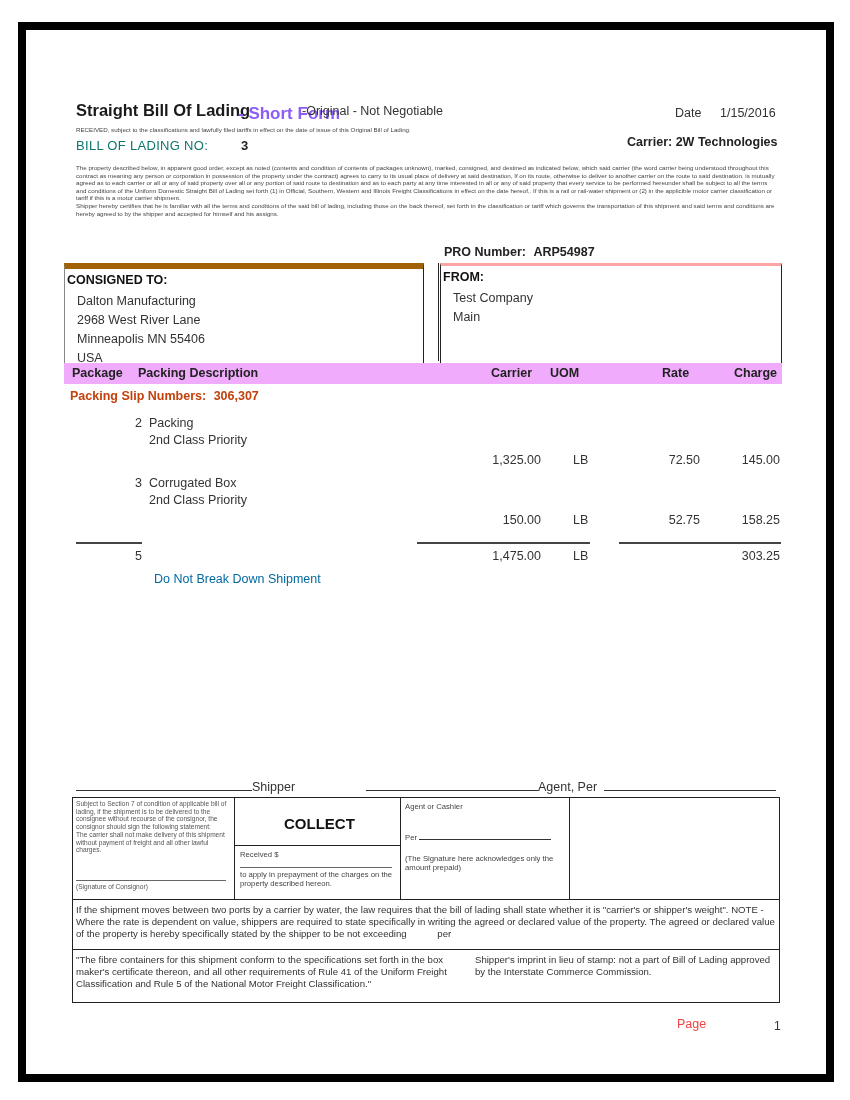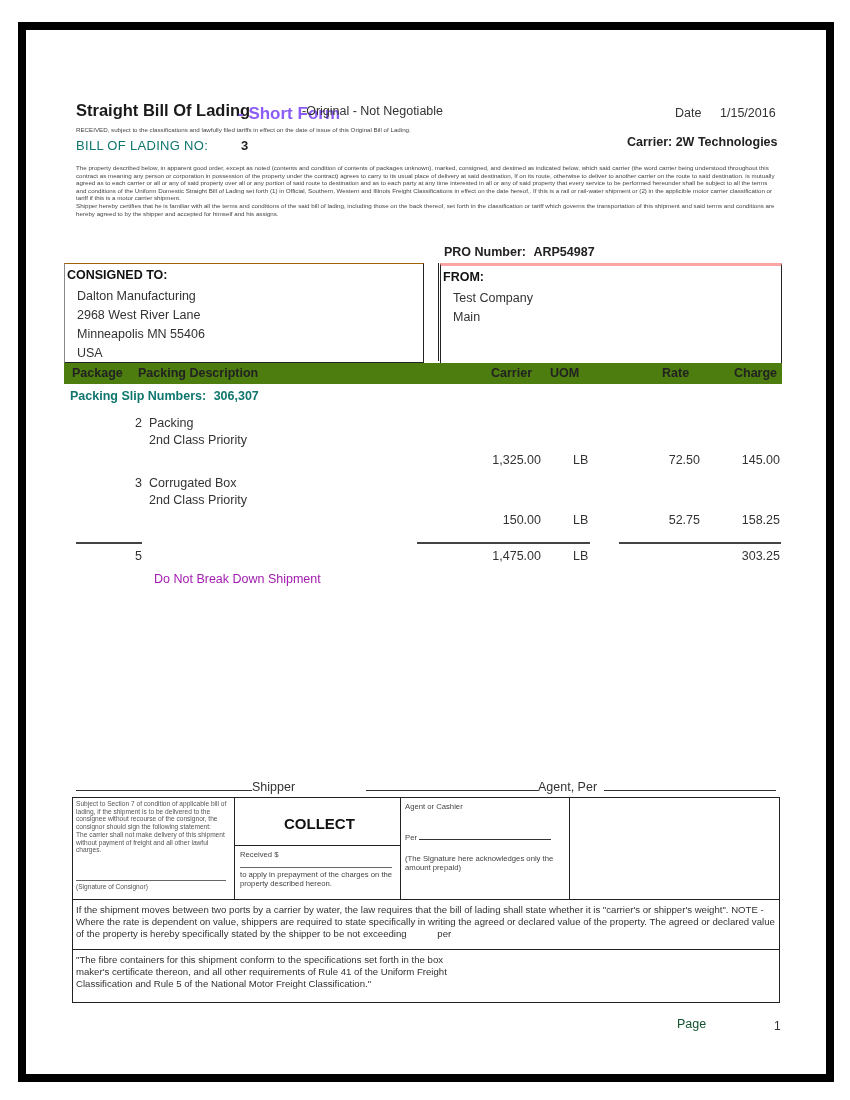--- a/index.html
+++ b/index.html
@@ -15,47 +15,47 @@
   .bol-label { left:76px; top:138px; font-size:13px; color:#0f766e; letter-spacing:0.3px; }
   .bol-value { left:241px; top:138px; font-size:13px; font-weight:bold; color:#222; }
   .date-label { left:675px; top:106px; font-size:12.5px; color:#333; }
   .date-value { left:720px; top:106px; font-size:12.5px; color:#333; }
   .carrier { left:619px; top:135px; font-size:12.5px; font-weight:bold; color:#222;margin-left:8px; }
   .terms { left:76px; top:164px; width:702px; font-size:6.2px; line-height:7.6px; color:#444; white-space:normal; }
   .pro { left:440px; top:245px; font-size:12.5px; font-weight:bold; color:#222; }
   .pro span { margin-left:4px; }
 
   .box { position:absolute; border:1.5px solid #222; border-bottom:2px solid #222; }
-  .consigned { left:64px; top:263px; width:358px; height:98px; border-left:1px solid #888; border-top:1px solid #a16207; }
+  .consigned { left:64px; top:263px; width:358px; height:98px; border-left:1px solid #888; border-top:6px solid #a16207; }
   .from { left:440px; top:263px; width:340px; height:98px; border-top:3px solid #fca5a5; }
   .gutter { position:absolute; left:424px; top:263px; width:14px; height:98px; border-right:1.5px solid #222; border-left:0; }
   .box-head { position:absolute; left:2px; top:4px; font-size:12.5px; font-weight:bold; color:#111; }
   .box-line { position:absolute; left:12px; font-size:12.5px; color:#333; }
 
-  .thead { position:absolute; left:64px; top:363px; width:718px; height:21px; background:#4d7c0f; }
+  .thead { position:absolute; left:64px; top:363px; width:718px; height:21px; background:#f0abfc; }
   .th { position:absolute; top:3px; font-size:12.5px; font-weight:bold; color:#222; }
 
-  .slip { left:70px; top:389px; font-size:12.5px; font-weight:bold; color:#0f766e; }
+  .slip { left:70px; top:389px; font-size:12.5px; font-weight:bold; color:#c2410c; }
   .cell { position:absolute; font-size:12.5px; color:#333; white-space:nowrap; }
   .r { text-align:right; }
   .rule { position:absolute; height:2px; background:#444; }
-  .note { left:154px; top:572px; font-size:12.5px; color:#a21caf; }
+  .note { left:154px; top:572px; font-size:12.5px; color:#0369a1; }
 
   .sigline { position:absolute; top:780px; font-size:12.5px; color:#333; white-space:nowrap; }
   .uline { display:inline-block; border-bottom:1px solid #333; vertical-align:baseline; height:10px; }
 
   .bottom { position:absolute; left:72px; top:797px; width:706px; height:204px; border:1.5px solid #222; }
   .brow { position:absolute; left:0; width:100%; border-bottom:1.5px solid #222; }
   .vdiv { position:absolute; top:0; width:0; border-left:1.5px solid #222; height:101px; }
   .small { font-size:6.6px; line-height:7.7px; color:#555; }
   .med { font-size:7.7px; line-height:9px; color:#444; }
   .cert { font-size:9.5px; line-height:11.2px; color:#333; }
   .para { font-size:9.6px; line-height:12px; color:#333; }
   .collect { position:absolute; font-size:15px; font-weight:bold; color:#111; }
-  .page-label { left:677px; top:1017px; font-size:12.5px; color:#14532d; }
+  .page-label { left:677px; top:1017px; font-size:12.5px; color:#ef4444; }
   .page-num { left:774px; top:1019px; font-size:12px; color:#333; }
 </style>
 </head>
 <body>
 
 <div class="frame"></div>
 
 <div class="abs title">Straight Bill Of Lading</div>
 <div class="abs subtitle">- Short Form</div>
 <div class="abs negot">-Original - Not Negotiable</div>
@@ -175,16 +175,17 @@
   <div class="med" style="position:absolute;left:332px;top:56px;width:155px;white-space:normal">(The Signature here acknowledges only the amount prepaid)</div>
 
 
   <div class="para" style="position:absolute;left:3px;top:106px;width:700px;white-space:normal">
     <span>If the shipment moves between two ports by a carrier  by water, the law requires that the bill of lading shall state whether it is "carrier's or shipper's weight".</span>
     <span>NOTE - Where the rate is dependent on value, shippers are required to state specifically in writing the agreed or declared value of the property.  The agreed or declared value of the property is hereby specifically stated by the shipper to be not exceeding</span>
     <span style="margin-left:28px">per</span>
   </div>
 
   <div class="para" style="position:absolute;left:3px;top:156px;width:382px;white-space:normal">"The fibre containers for this shipment conform to the specifications set forth in the box maker's certificate thereon, and all other requirements of Rule 41 of the Uniform Freight Classification and Rule 5 of the National Motor Freight Classification."</div>
+  <div class="para" style="position:absolute;left:402px;top:156px;width:300px;white-space:normal">Shipper's imprint in lieu of stamp:  not a part of Bill of Lading approved by the Interstate Commerce Commission.</div>
 </div>
 
 <div class="abs page-label">Page</div>
 <div class="abs page-num">1</div>
 
 </body></html>

